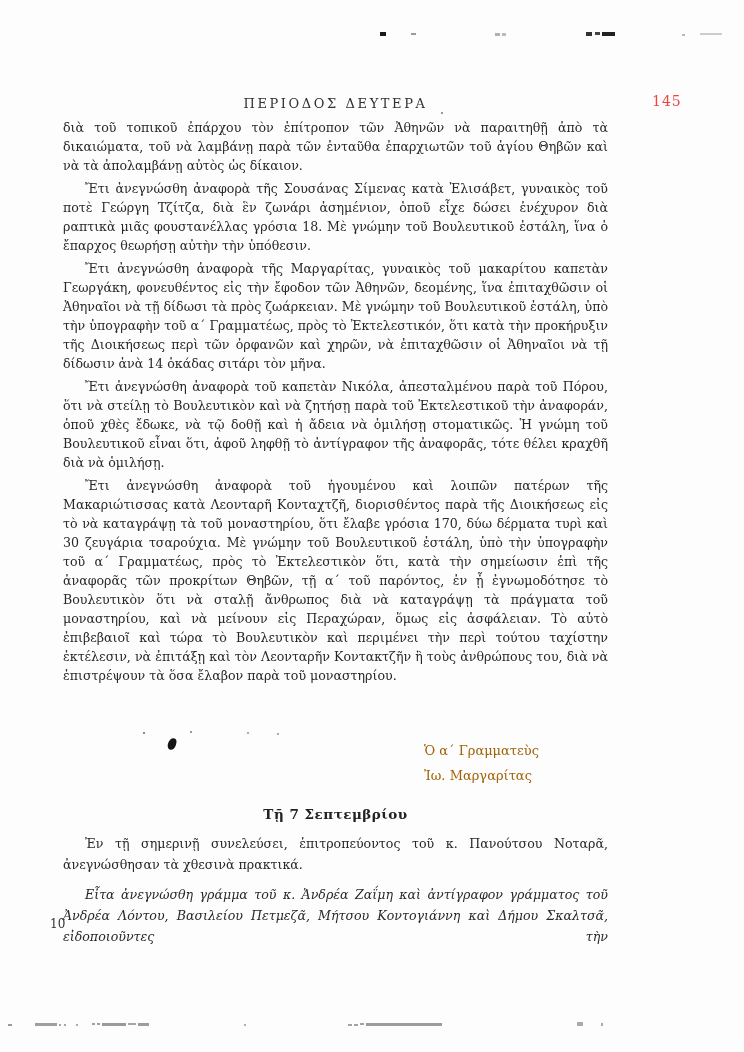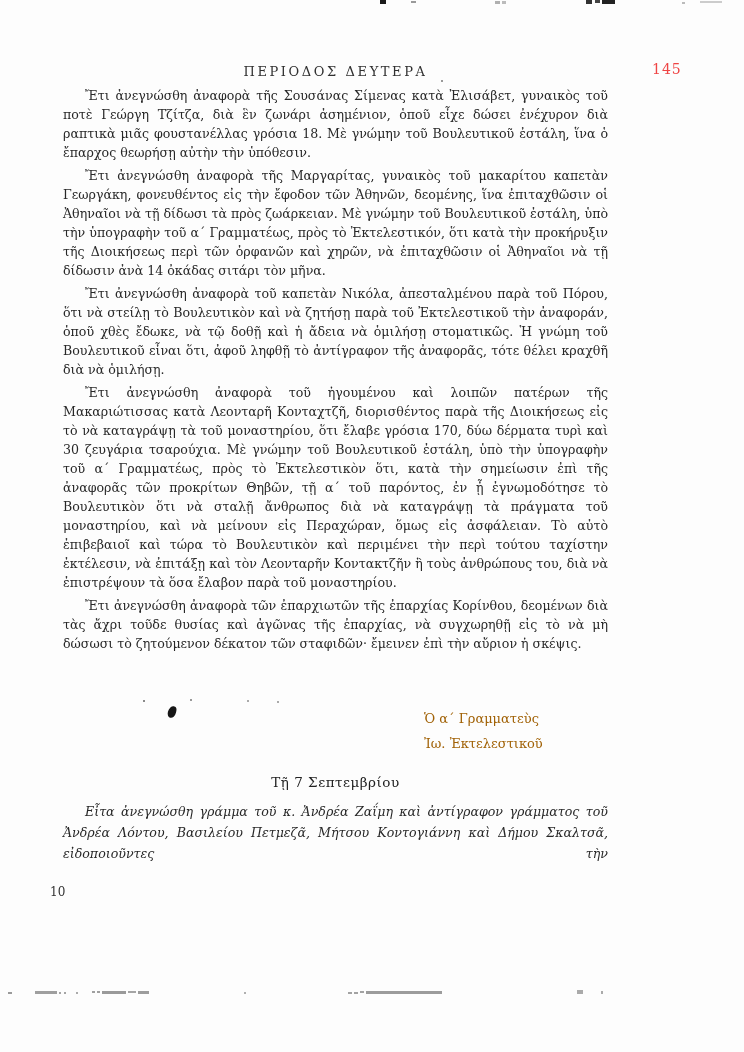--- a/index.html
+++ b/index.html
@@ -2,21 +2,21 @@
 <html><head>
 <meta charset="utf-8">
 <style>
   html,body{margin:0;padding:0;}
   body{
     width:744px;height:1052px;position:relative;overflow:hidden;
     background:#fdfdfd;
     font-family:"DejaVu Serif","Liberation Serif",serif;
     color:#262626;
   }
-  .sheet{position:absolute;inset:0;}
+  .sheet{position:absolute;inset:0;margin-top:32px;}
   
   .page-header{position:absolute;top:61px;left:63px;width:545px;text-align:center;}
   .header-title{
     font-size:13px;letter-spacing:2.6px;color:#303030;
     font-weight:normal;white-space:nowrap;
   }
   .page-number{
     position:absolute;top:61px;left:652px;font-size:14px;color:#ef4444;letter-spacing:1px;
   }
   
@@ -27,21 +27,21 @@
     text-align:justify;text-indent:22px;color:#282828;
   }
   .session1 p.first{text-indent:0;}
   
   .signature-block{
     position:absolute;left:424px;top:706px;font-size:13px;line-height:25px;color:#a16207;
   }
   
   .section-heading{
     position:absolute;left:63px;top:774px;width:545px;text-align:center;
-    font-size:13.5px;font-weight:normal;color:#222;letter-spacing:0.5px;
+    font-size:13.5px;font-weight:bold;color:#222;letter-spacing:0.5px;
   }
   .session2{top:801px;}
   .session2 p{
     margin:0 0 9px 0;font-size:12.6px;line-height:21px;
     text-align:justify;text-indent:22px;color:#282828;
   }
   .session2 p.continues{text-align-last:justify;font-style:italic;}
   
   .footer-mark{
     position:absolute;left:50px;top:885px;font-size:12px;color:#333;
@@ -69,41 +69,42 @@
   <div class="art" style="left:682px;top:2px;width:3px;height:2px;background:#bbb;"></div>
   <div class="art" style="left:700px;top:1px;width:22px;height:2px;background:#ccc;"></div>
 
   <div class="page-header">
     <span class="header-title">ΠΕΡΙΟΔΟΣ ΔΕΥΤΕΡΑ</span>
   </div>
   <div class="page-number">145</div>
   <div class="dot" style="left:441px;top:80px;background:#999;"></div>
 
   <div class="text-col session1">
+    <p class="first">διὰ τοῦ τοπικοῦ ἐπάρχου τὸν ἐπίτροπον τῶν Ἀθηνῶν νὰ παραιτηθῇ ἀπὸ τὰ δικαιώματα, τοῦ νὰ λαμβάνῃ παρὰ τῶν ἐνταῦθα ἐπαρχιωτῶν τοῦ ἁγίου Θηβῶν καὶ νὰ τὰ ἀπολαμβάνῃ αὐτὸς ὡς δίκαιον.</p>
     <p>Ἔτι ἀνεγνώσθη ἀναφορὰ τῆς Σουσάνας Σίμενας κατὰ Ἐλισάβετ, γυναικὸς τοῦ ποτὲ Γεώργη Τζίτζα, διὰ ἓν ζωνάρι ἀσημένιον, ὁποῦ εἶχε δώσει ἐνέχυρον διὰ ραπτικὰ μιᾶς φουστανέλλας γρόσια 18. Μὲ γνώμην τοῦ Βουλευτικοῦ ἐστάλη, ἵνα ὁ ἔπαρχος θεωρήσῃ αὐτὴν τὴν ὑπόθεσιν.</p>
     <p>Ἔτι ἀνεγνώσθη ἀναφορὰ τῆς Μαργαρίτας, γυναικὸς τοῦ μακαρίτου καπετὰν Γεωργάκη, φονευθέντος εἰς τὴν ἔφοδον τῶν Ἀθηνῶν, δεομένης, ἵνα ἐπιταχθῶσιν οἱ Ἀθηναῖοι νὰ τῇ δίδωσι τὰ πρὸς ζωάρκειαν. Μὲ γνώμην τοῦ Βουλευτικοῦ ἐστάλη, ὑπὸ τὴν ὑπογραφὴν τοῦ α΄ Γραμματέως, πρὸς τὸ Ἐκτελεστικόν, ὅτι κατὰ τὴν προκήρυξιν τῆς Διοικήσεως περὶ τῶν ὀρφανῶν καὶ χηρῶν, νὰ ἐπιταχθῶσιν οἱ Ἀθηναῖοι νὰ τῇ δίδωσιν ἀνὰ 14 ὀκάδας σιτάρι τὸν μῆνα.</p>
     <p>Ἔτι ἀνεγνώσθη ἀναφορὰ τοῦ καπετὰν Νικόλα, ἀπεσταλμένου παρὰ τοῦ Πόρου, ὅτι νὰ στείλῃ τὸ Βουλευτικὸν καὶ νὰ ζητήσῃ παρὰ τοῦ Ἐκτελεστικοῦ τὴν ἀναφοράν, ὁποῦ χθὲς ἔδωκε, νὰ τῷ δοθῇ καὶ ἡ ἄδεια νὰ ὁμιλήσῃ στοματικῶς. Ἡ γνώμη τοῦ Βουλευτικοῦ εἶναι ὅτι, ἀφοῦ ληφθῇ τὸ ἀντίγραφον τῆς ἀναφορᾶς, τότε θέλει κραχθῆ διὰ νὰ ὁμιλήσῃ.</p>
     <p>Ἔτι ἀνεγνώσθη ἀναφορὰ τοῦ ἡγουμένου καὶ λοιπῶν πατέρων τῆς Μακαριώτισσας κατὰ Λεονταρῆ Κονταχτζῆ, διορισθέντος παρὰ τῆς Διοικήσεως εἰς τὸ νὰ καταγράψῃ τὰ τοῦ μοναστηρίου, ὅτι ἔλαβε γρόσια 170, δύω δέρματα τυρὶ καὶ 30 ζευγάρια τσαρούχια. Μὲ γνώμην τοῦ Βουλευτικοῦ ἐστάλη, ὑπὸ τὴν ὑπογραφὴν τοῦ α΄ Γραμματέως, πρὸς τὸ Ἐκτελεστικὸν ὅτι, κατὰ τὴν σημείωσιν ἐπὶ τῆς ἀναφορᾶς τῶν προκρίτων Θηβῶν, τῇ α΄ τοῦ παρόντος, ἐν ᾗ ἐγνωμοδότησε τὸ Βουλευτικὸν ὅτι νὰ σταλῇ ἄνθρωπος διὰ νὰ καταγράψῃ τὰ πράγματα τοῦ μοναστηρίου, καὶ νὰ μείνουν εἰς Περαχώραν, ὅμως εἰς ἀσφάλειαν. Τὸ αὐτὸ ἐπιβεβαιοῖ καὶ τώρα τὸ Βουλευτικὸν καὶ περιμένει τὴν περὶ τούτου ταχίστην ἐκτέλεσιν, νὰ ἐπιτάξῃ καὶ τὸν Λεονταρῆν Κοντακτζῆν ἢ τοὺς ἀνθρώπους του, διὰ νὰ ἐπιστρέψουν τὰ ὅσα ἔλαβον παρὰ τοῦ μοναστηρίου.</p>
-    <p>Ἔτι ἀνεγνώσθη ἀναφορὰ τῶν ἐπαρχιωτῶν τῆς ἐπαρχίας Κορίνθου, δεομένων διὰ τὰς ἄχρι τοῦδε θυσίας καὶ ἀγῶνας τῆς ἐπαρχίας, νὰ συγχωρηθῇ εἰς τὸ νὰ μὴ δώσωσι τὸ ζητούμενον δέκατον τῶν σταφιδῶν· ἔμεινεν ἐπὶ τὴν αὔριον ἡ σκέψις.</p>
   </div>
 
   <div class="ink-blob"></div>
   <div class="dot" style="left:143px;top:700px;background:#8a8a8a;"></div>
   <div class="dot" style="left:190px;top:699px;"></div>
   <div class="dot" style="left:247px;top:700px;background:#aaa;"></div>
   <div class="dot" style="left:277px;top:701px;background:#aaa;"></div>
 
   <div class="signature-block">
     <div>Ὁ α΄ Γραμματεὺς</div>
-    <div>Ἰω. Ἐκτελεστικοῦ</div>
+    <div>Ἰω. Μαργαρίτας</div>
   </div>
 
   <div class="section-heading">Τῇ 7 Σεπτεμβρίου</div>
 
   <div class="text-col session2">
+    <p>Ἐν τῇ σημερινῇ συνελεύσει, ἐπιτροπεύοντος τοῦ κ. Πανούτσου Νοταρᾶ, ἀνεγνώσθησαν τὰ χθεσινὰ πρακτικά.</p>
     <p class="continues">Εἶτα ἀνεγνώσθη γράμμα τοῦ κ. Ἀνδρέα Ζαΐμη καὶ ἀντίγραφον γράμματος τοῦ Ἀνδρέα Λόντου, Βασιλείου Πετμεζᾶ, Μήτσου Κοντογιάννη καὶ Δήμου Σκαλτσᾶ, εἰδοποιοῦντες τὴν</p>
   </div>
 
   <div class="footer-mark">10</div>
 
   <div class="art" style="left:8px;top:992px;width:4px;height:2px;background:#9a9a9a;"></div>
   <div class="art" style="left:35px;top:991px;width:22px;height:3px;background:#9f9f9f;"></div>
   <div class="art" style="left:59px;top:992px;width:2px;height:2px;background:#a5a5a5;"></div>
   <div class="art" style="left:64px;top:992px;width:2px;height:2px;background:#a5a5a5;"></div>
   <div class="art" style="left:76px;top:992px;width:2px;height:2px;background:#ababab;"></div>

